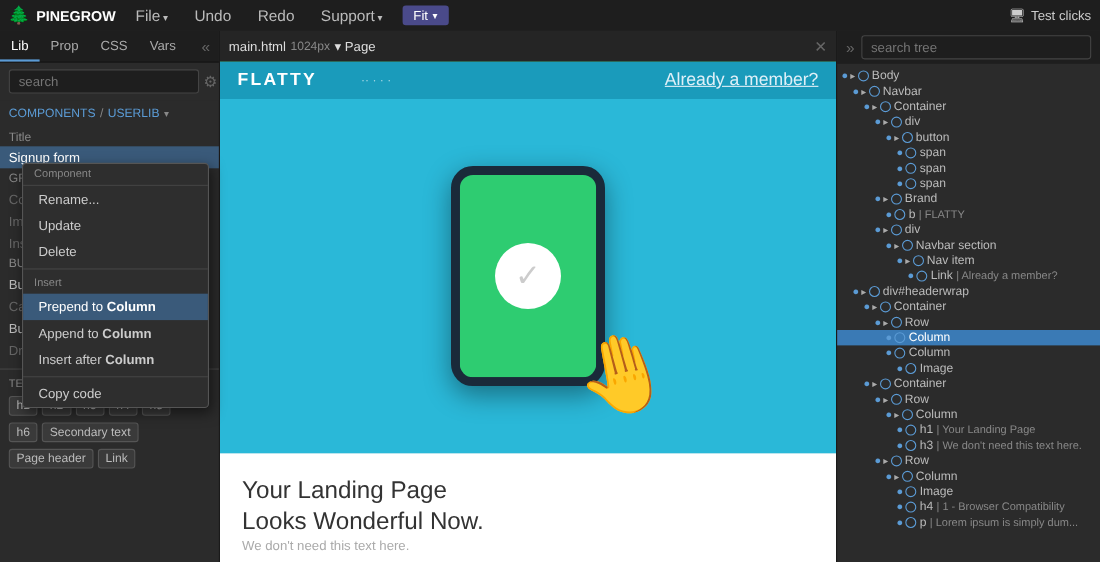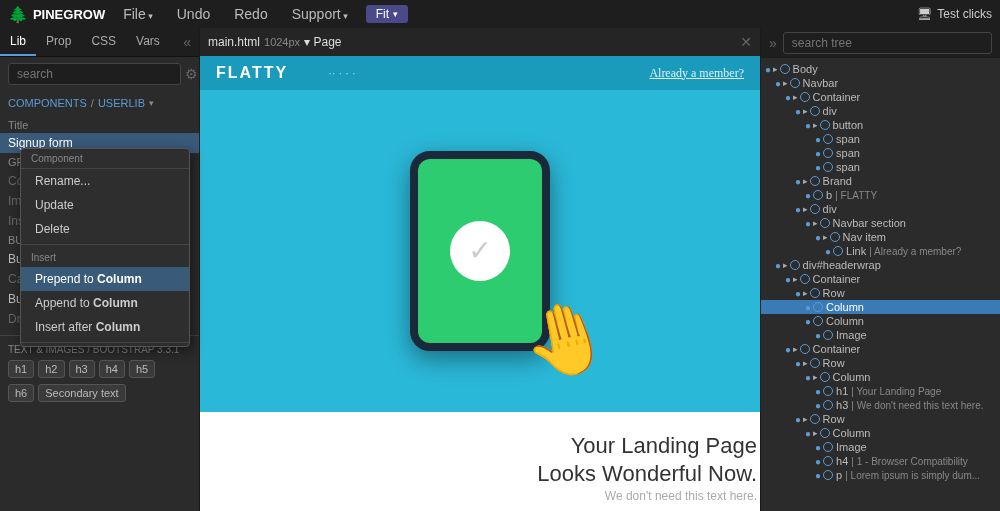--- a/index.html
+++ b/index.html
@@ -56,26 +56,26 @@
     #center-tabs { display: flex; align-items: center; background: #252525; padding: 0 8px; height: 28px; gap: 8px; flex-shrink: 0; }
     .file-tab { color: #bbb; font-size: 12px; display: flex; align-items: center; gap: 4px; }
     .file-tab span { font-weight: 500; color: #ddd; }
     .file-tab .size { color: #888; font-size: 11px; }
     .page-btn { color: #888; font-size: 12px; cursor: pointer; }
     .close-btn { color: #666; cursor: pointer; margin-left: auto; font-size: 14px; }
     #canvas-area { flex: 1; overflow: hidden; background: #15803d; position: relative; }
     #canvas-frame { width: 100%; height: 100%; background: #5ab8c8; display: flex; flex-direction: column; align-items: center; justify-content: flex-start; overflow: hidden; }
     .canvas-top-bar { width: 100%; background: #1a9bbb; display: flex; align-items: center; padding: 8px 16px; color: #fff; font-size: 12px; }
     .flatty-logo { font-weight: bold; font-size: 16px; letter-spacing: 2px; }
-    .canvas-top-right { margin-left: auto; font-size: 12px; color: #e0f0f8; text-decoration: underline; font-family: Liberation Serif, serif; }
+    .canvas-top-right { margin-left: auto; font-size: 16px; color: #e0f0f8; text-decoration: underline; }
     .canvas-hero { flex: 1; display: flex; align-items: center; justify-content: center; background: #2ab8d8; width: 100%; position: relative; }
     .phone-mockup { width: 140px; height: 200px; background: #1a2a3a; border-radius: 20px; border: 8px solid #1a2a3a; display: flex; flex-direction: column; overflow: hidden; align-items: center; justify-content: center; position: relative; box-shadow: 0 8px 24px rgba(0,0,0,0.4); }
     .phone-screen { background: #2ecc71; width: 100%; flex: 1; display: flex; align-items: center; justify-content: center; position: relative; }
     .check-circle { width: 60px; height: 60px; background: white; border-radius: 50%; display: flex; align-items: center; justify-content: center; font-size: 28px; }
-    .canvas-bottom { background: #fff; width: 100%; padding: 20px 3px 8px; text-align: right; }
+    .canvas-bottom { background: #fff; width: 100%; padding: 20px 20px 8px; text-align: left; }
     .canvas-heading { font-size: 22px; color: #333; font-weight: 300; line-height: 1.3; }
     .canvas-sub { font-size: 12px; color: #aaa; }
 
     
     #right-panel { width: 240px; background: #2b2b2b; display: flex; flex-direction: column; flex-shrink: 0; border-left: 1px solid #1a1a1a; }
     #right-top { display: flex; align-items: center; background: #1e1e1e; padding: 4px 8px; gap: 6px; flex-shrink: 0; }
     .expand-btn { color: #666; cursor: pointer; font-size: 14px; }
     #tree-search { flex: 1; background: #1e1e1e; border: 1px solid #444; color: #ccc; padding: 3px 8px; border-radius: 3px; font-size: 12px; }
 
     .tree-container { flex: 1; overflow-y: auto; padding: 4px 0; }
@@ -154,34 +154,39 @@
         <span class="comp-tag">h1</span>
         <span class="comp-tag">h2</span>
         <span class="comp-tag">h3</span>
         <span class="comp-tag">h4</span>
         <span class="comp-tag">h5</span>
       </div>
       <div class="comp-row">
         <span class="comp-tag">h6</span>
         <span class="comp-tag">Secondary text</span>
       </div>
+      <div class="comp-row">
+        <span class="comp-tag">Page header</span>
+        <span class="comp-tag">Link</span>
+      </div>
     </div>
   </div>
 
   <div id="context-menu">
     <div class="ctx-section-label">Component</div>
     <div class="ctx-item">Rename...</div>
     <div class="ctx-item">Update</div>
     <div class="ctx-item">Delete</div>
     <div class="ctx-divider"></div>
     <div class="ctx-sub-label">Insert</div>
     <div class="ctx-item highlighted">Prepend to <b>Column</b></div>
     <div class="ctx-item">Append to <b>Column</b></div>
     <div class="ctx-item">Insert after <b>Column</b></div>
     <div class="ctx-divider"></div>
+    <div class="ctx-item">Copy code</div>
   </div>
 
   <div id="center">
     <div id="center-tabs">
       <div class="file-tab">
         <span>main.html</span>
         <span class="size">1024px</span>
         <span class="page-btn">▾ <span>Page</span></span>
       </div>
       <div class="close-btn">✕</div>

